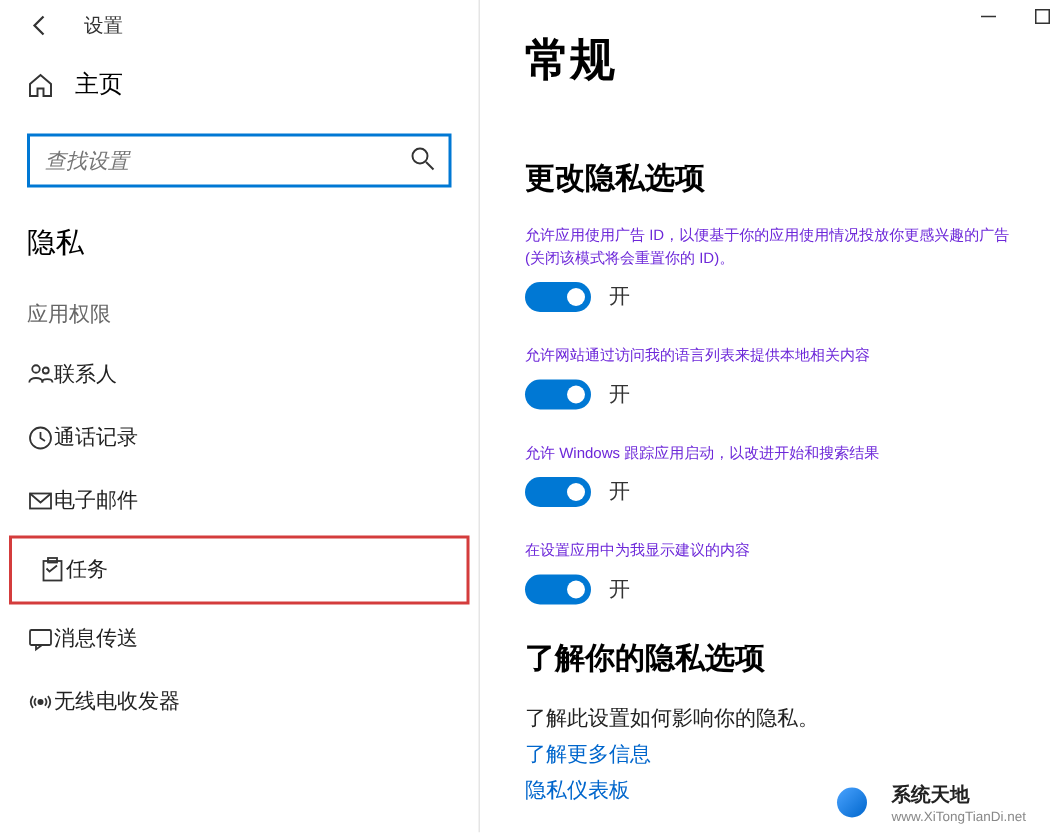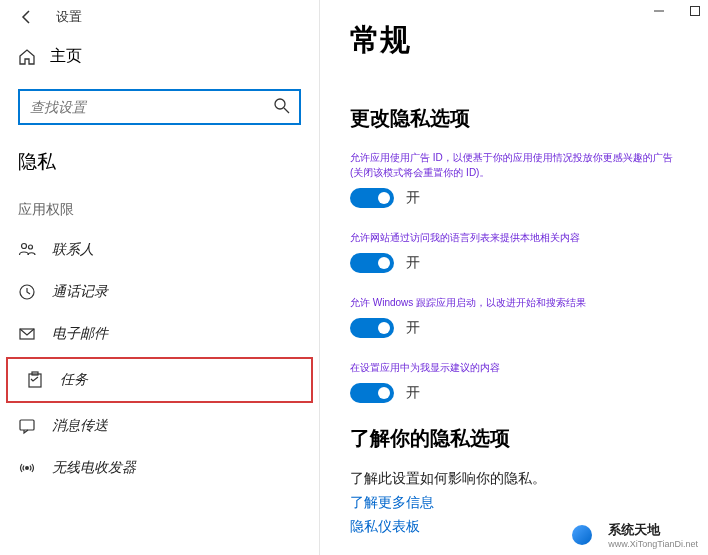--- a/index.html
+++ b/index.html
@@ -14,40 +14,40 @@
     
     .home-row { display: flex; align-items: center; padding: 12px 18px; gap: 14px; cursor: pointer; }
     
     .search-wrap { margin: 10px 18px 18px 18px; position: relative; }
     .search-input { width: 100%; height: 36px; border: 2px solid #0078d4; padding: 0 36px 0 10px; font-size: 14px; font-style: italic; color: #666; outline: none; }
     .search-icon { position: absolute; right: 10px; top: 8px; color: #333; }
     
     .section-title { font-size: 19px; font-weight: 400; padding: 6px 18px 18px 18px; color: #000; }
     .section-sub { font-size: 14px; color: #666; padding: 8px 18px 10px 18px; }
     
-    .nav-item { display: flex; align-items: center; padding: 12px 18px; gap: 16px; cursor: pointer; font-size: 14px; color: #222; font-style: italic; }
+    .nav-item { display: flex; align-items: center; padding: 12px 18px; cursor: pointer; font-size: 14px; color: #222; }
     .nav-item.highlighted { border: 2px solid #d43c3c; margin: 2px 6px; }
     
     .icon { width: 18px; height: 18px; display: inline-flex; align-items: center; justify-content: center; flex-shrink: 0; }
     
     .main h1 { font-size: 30px; font-weight: 600; margin-bottom: 44px; color: #000; }
     .main h2 { font-size: 20px; font-weight: 700; margin-bottom: 18px; margin-top: 10px; color: #000; }
     .setting-desc { font-size: 10px; color: #6d28d9; line-height: 1.5; margin-bottom: 8px; }
     .toggle-row { display: flex; align-items: center; gap: 12px; margin-bottom: 22px; }
     .toggle { width: 44px; height: 20px; background: #0078d4; border-radius: 10px; position: relative; cursor: pointer; }
     .toggle::after { content: ""; position: absolute; width: 12px; height: 12px; background: #fff; border-radius: 50%; top: 4px; right: 4px; }
     .toggle-label { font-size: 14px; color: #333; }
     
     .link { color: #0066cc; font-size: 14px; cursor: pointer; margin-top: 6px; display: block; }
     .info-text { font-size: 14px; color: #222; margin-bottom: 6px; }
     
     .win-controls { position: absolute; top: 4px; right: 6px; display: flex; gap: 22px; color: #333; }
     .win-btn { width: 14px; height: 14px; cursor: pointer; display:flex; align-items:center; justify-content:center; }
     
-    .watermark { position: absolute; bottom: 6px; right: 10px; display:flex; align-items:center; gap:16px; font-size: 11px; color: #666; }
+    .watermark { position: absolute; bottom: 6px; right: 24px; display:flex; align-items:center; gap:16px; font-size: 11px; color: #666; }
     .watermark .logo { width:20px; height:20px; background:linear-gradient(135deg,#4aa3ff,#0066cc); border-radius:50%; }
     .watermark .cn { font-weight:bold; font-size:13px; color:#222;}
     .watermark .url { font-size:9px; color:#888;}
   </style>
 </head>
 <body>
 
 <div class="win-controls">
   <div class="win-btn">
       <svg width="12" height="12" viewBox="0 0 12 12">

